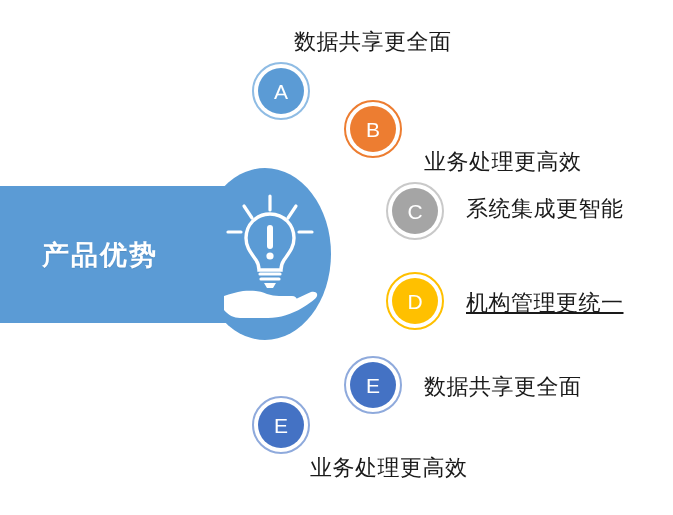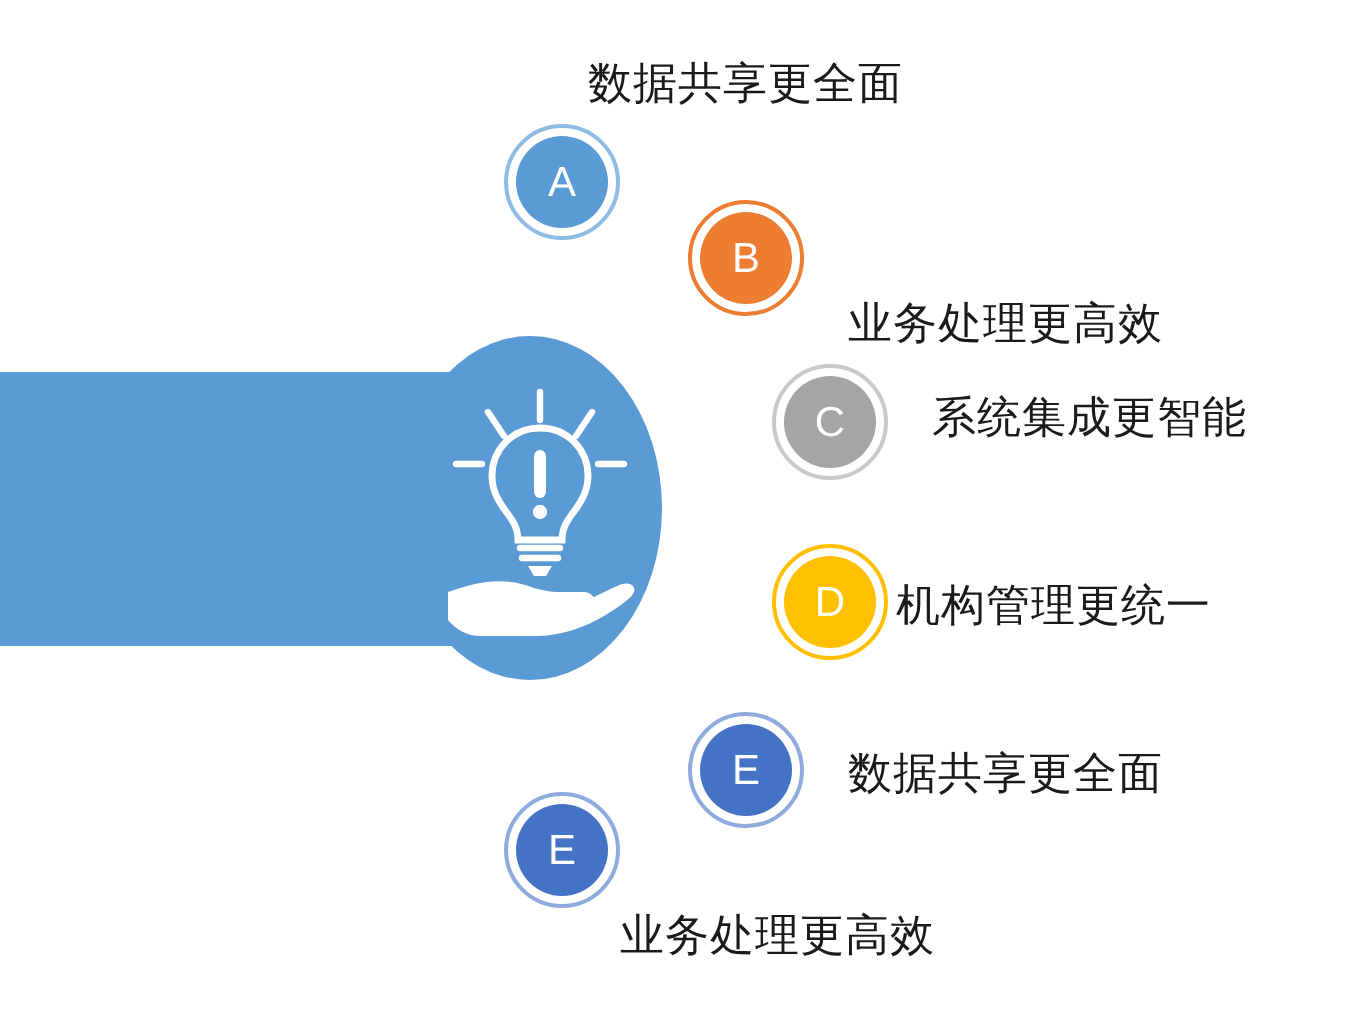--- a/index.html
+++ b/index.html
@@ -105,20 +105,21 @@
 </style>
 </head>
 <body>
 
 <div id="canvas">
 
   <div class="banner-group">
     <div class="banner-ellipse"></div>
     <div class="banner-rect"></div>
 
+    <div class="banner-title">产品优势</div>
 
     <div class="bulb-hand-icon">
       <svg viewBox="0 0 104 126" width="104" height="126" aria-hidden="true">
         <g stroke="#FFFFFF" stroke-width="3.2" stroke-linecap="round" fill="none">
 
           <line x1="52" y1="4" x2="52" y2="18"></line>
           <line x1="26" y1="14" x2="34" y2="26"></line>
           <line x1="78" y1="14" x2="70" y2="26"></line>
           <line x1="10" y1="40" x2="23" y2="40"></line>
           <line x1="94" y1="40" x2="81" y2="40"></line>
@@ -146,21 +147,21 @@
         <div class="badge-inner" style="background: rgb(237, 125, 49);">B</div>
       </div>
       <div class="label" style="left: 424px; top: 112px; margin-top: 35px;">业务处理更高效</div>
       <div class="badge" style="left: 386px; top: 182px; border: 2px solid rgb(201, 201, 201);">
         <div class="badge-inner" style="background: rgb(165, 165, 165);">C</div>
       </div>
       <div class="label" style="left: 466px; top: 194px;">系统集成更智能</div>
       <div class="badge" style="left: 386px; top: 272px; border: 2px solid rgb(255, 192, 0);">
         <div class="badge-inner" style="background: rgb(255, 192, 0);">D</div>
       </div>
-      <div class="label" style="left: 448px; top: 288px;">机构管理更统一</div>
+      <div class="label" style="left: 466px; top: 288px; text-decoration: underline;">机构管理更统一</div>
       <div class="badge" style="left: 344px; top: 356px; border: 2px solid rgb(143, 170, 220);">
         <div class="badge-inner" style="background: rgb(68, 114, 196);">E</div>
       </div>
       <div class="label" style="left: 424px; top: 372px; text-align: center;">数据共享更全面</div>
       <div class="badge" style="left: 252px; top: 396px; border: 2px solid rgb(143, 170, 220);">
         <div class="badge-inner" style="background: rgb(68, 114, 196);">E</div>
       </div>
       <div class="label" style="left: 310px; top: 453px;">业务处理更高效</div>
     </div>
 

